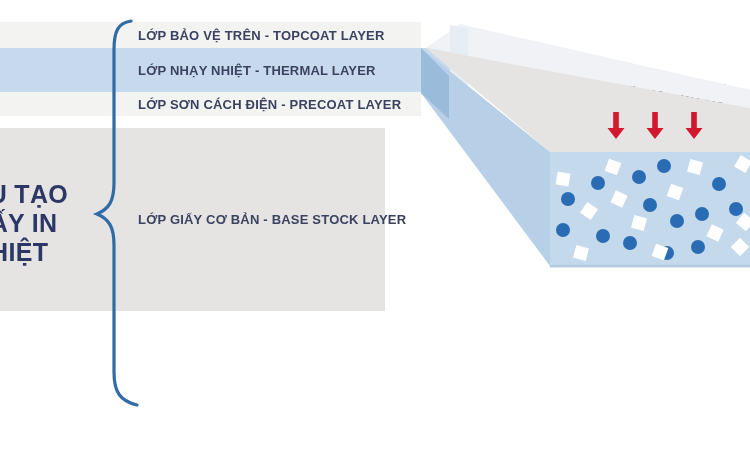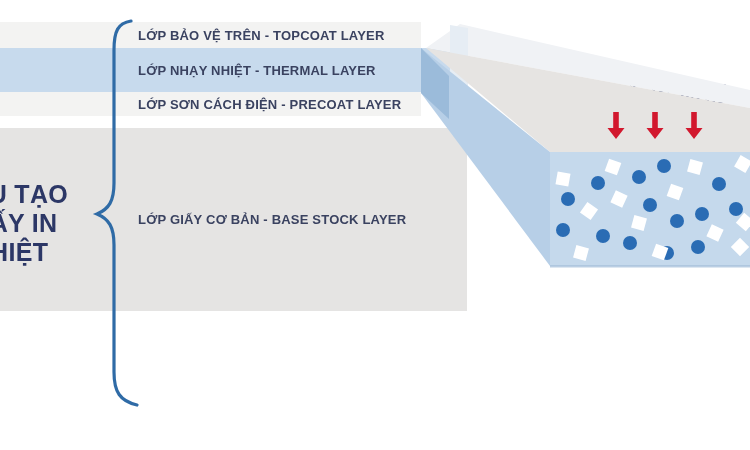--- a/index.html
+++ b/index.html
@@ -5,21 +5,21 @@
   html,body{margin:0;padding:0;background:#fff;}
   .stage{
     position:relative;width:750px;height:450px;overflow:hidden;background:#fff;
     font-family:"Liberation Sans","DejaVu Sans",sans-serif;
   }
   
   .band{position:absolute;left:0;display:flex;align-items:center;}
   .band-1{top:22px;height:26px;width:421px;background:var(--band-light);}
   .band-2{top:48px;height:44px;width:454px;background:var(--band-blue);}
   .band-3{top:92px;height:24px;width:421px;background:var(--band-light);}
-  .band-4{top:128px;height:183px;width:467px;background:var(--band-gray);}
+  .band-4{top:128px;height:183px;width:385px;background:var(--band-gray);}
   .band-5{top:311px;height:90px;width:467px;background:var(--band-lighter);}
   .band-label{
     padding-left:138px;font-size:13px;font-weight:700;color:var(--label);
     letter-spacing:.2px;white-space:nowrap;
   }
   
   .side-title{
     position:absolute;left:-92px;top:180px;width:204px;text-align:center;
     font-size:25px;line-height:29px;font-weight:800;color:var(--navy);
     letter-spacing:.3px;

